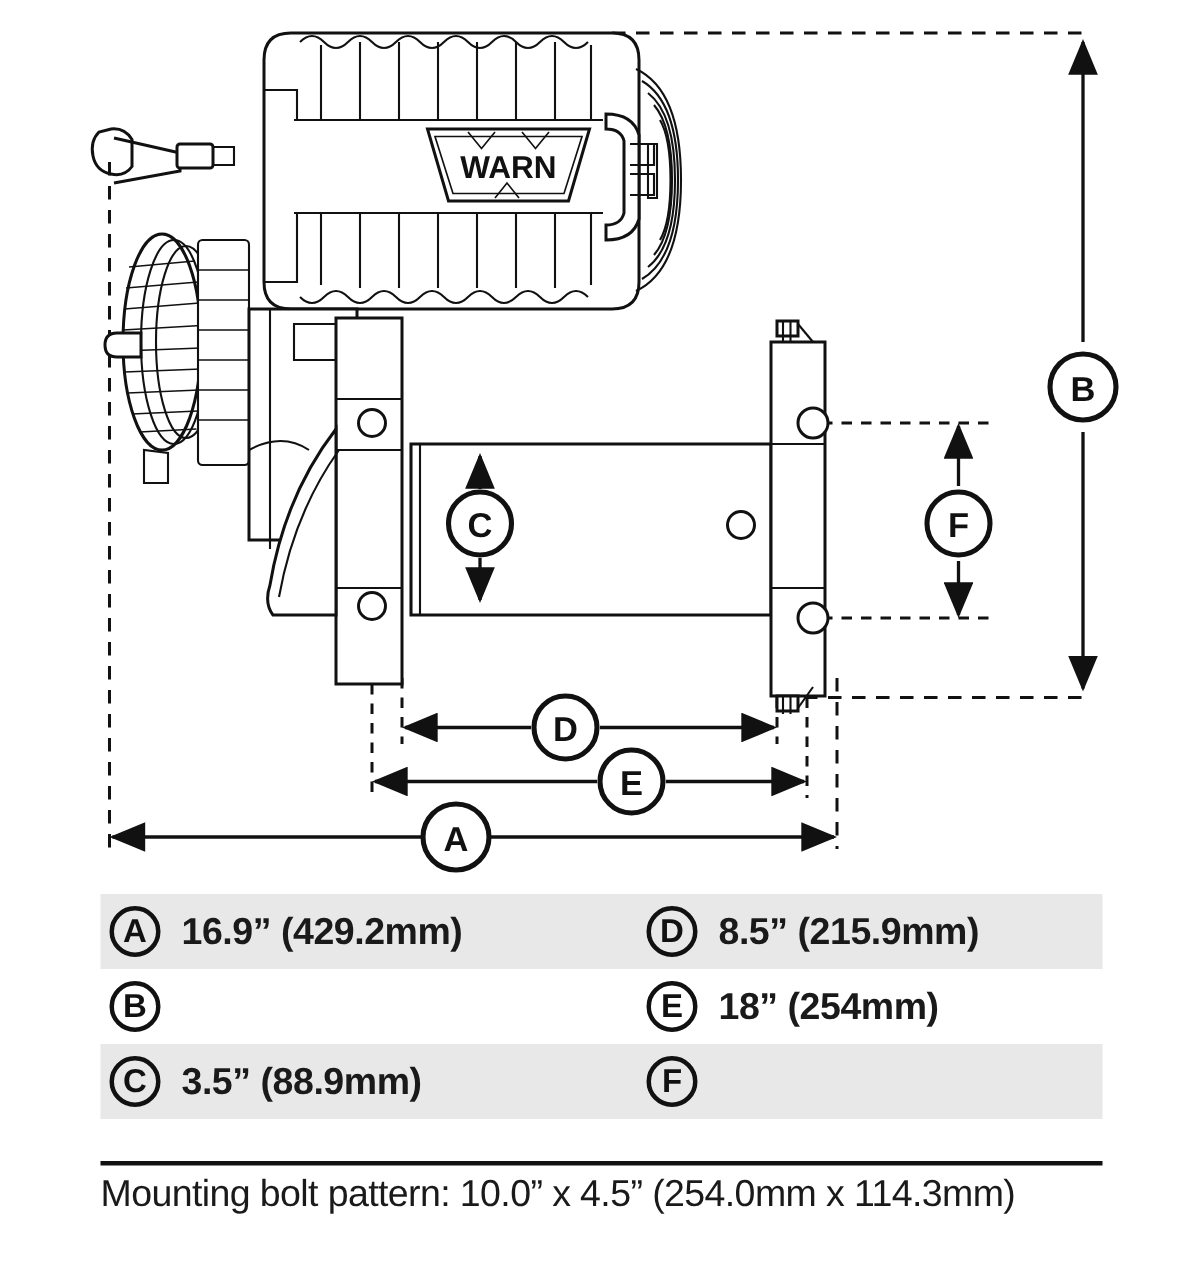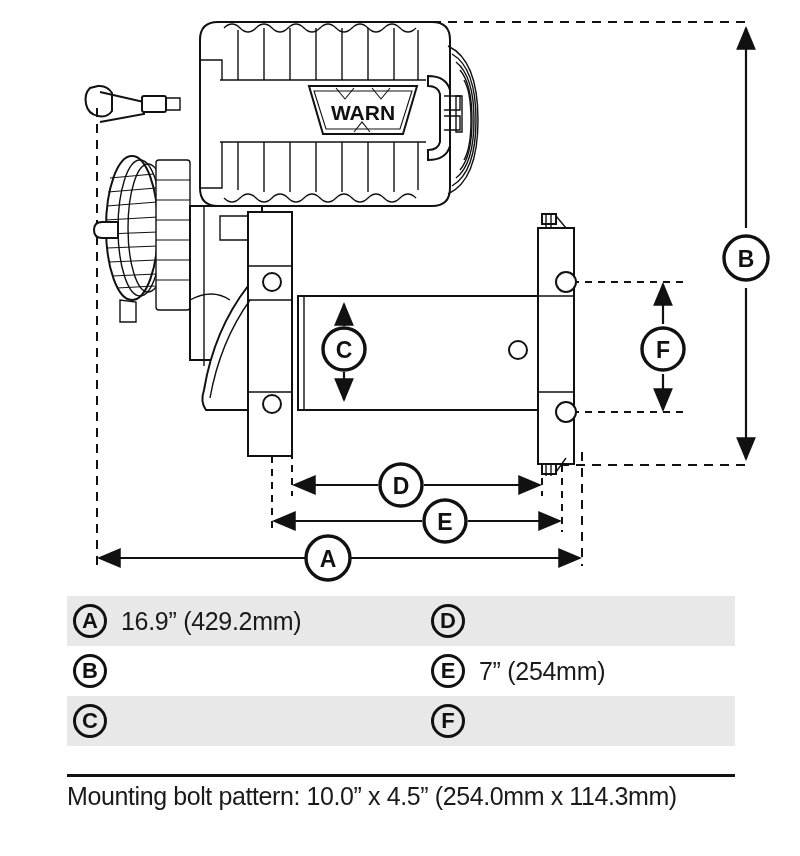--- a/index.html
+++ b/index.html
@@ -3,21 +3,21 @@
 <meta charset="utf-8">
 <title>Winch Dimension Diagram</title>
 <style>
   html,body{margin:0;padding:0;background:#ffffff;}
   body{
     width:800px;height:856px;position:relative;overflow:hidden;
     font-family:"Liberation Sans", sans-serif;color:#1a1a1a;
   }
 
   
-  #drawing{position:absolute;left:12px;top:0;width:680px;height:586px;padding-left:12px;}
+  #drawing{position:absolute;left:0;top:0;width:680px;height:586px;}
   #drawing svg{display:block;width:800px;height:586px;}
 
   
   #legend{
     position:absolute;left:67px;top:596px;width:668px;
   }
   .legend-row{
     display:flex;align-items:center;height:50px;box-sizing:border-box;
   }
   .legend-row.shaded{background:#e8e8e8;}
@@ -27,21 +27,21 @@
   }
   .legend-cell.right{padding-left:30px;}
   .badge{
     width:34px;height:34px;flex:0 0 34px;border-radius:50%;
     border:3.5px solid #111;box-sizing:border-box;
     display:flex;align-items:center;justify-content:center;
     font-size:22px;font-weight:bold;line-height:1;
     letter-spacing:0;color:#111;
   }
   .legend-text{
-    margin-left:14px;font-size:25px;font-weight:400;
+    margin-left:14px;font-size:25px;font-weight:700;
     letter-spacing:-0.3px;white-space:nowrap;color:#1a1a1a;
   }
 
   
   #note-rule{
     position:absolute;left:67px;top:774px;width:668px;height:3px;background:#111;
   }
   #note{
     position:absolute;left:67px;top:782px;width:700px;
     font-size:25px;font-weight:400;letter-spacing:-0.4px;white-space:nowrap;
@@ -274,36 +274,38 @@
 
 <div id="legend">
 
   <div class="legend-row shaded">
     <div class="legend-cell">
       <div class="badge">A</div>
       <div class="legend-text">16.9” (429.2mm)</div>
     </div>
     <div class="legend-cell right">
       <div class="badge">D</div>
+      <div class="legend-text">8.5” (215.9mm)</div>
     </div>
   </div>
 
   <div class="legend-row">
     <div class="legend-cell">
       <div class="badge">B</div>
     </div>
     <div class="legend-cell right">
       <div class="badge">E</div>
-      <div class="legend-text">7” (254mm)</div>
+      <div class="legend-text">18” (254mm)</div>
     </div>
   </div>
 
   <div class="legend-row shaded">
     <div class="legend-cell">
       <div class="badge">C</div>
+      <div class="legend-text">3.5” (88.9mm)</div>
     </div>
     <div class="legend-cell right">
       <div class="badge">F</div>
     </div>
   </div>
 
 </div>
 
 <div id="note-rule"></div>
 <div id="note">Mounting bolt pattern: 10.0” x 4.5” (254.0mm x 114.3mm)</div>

